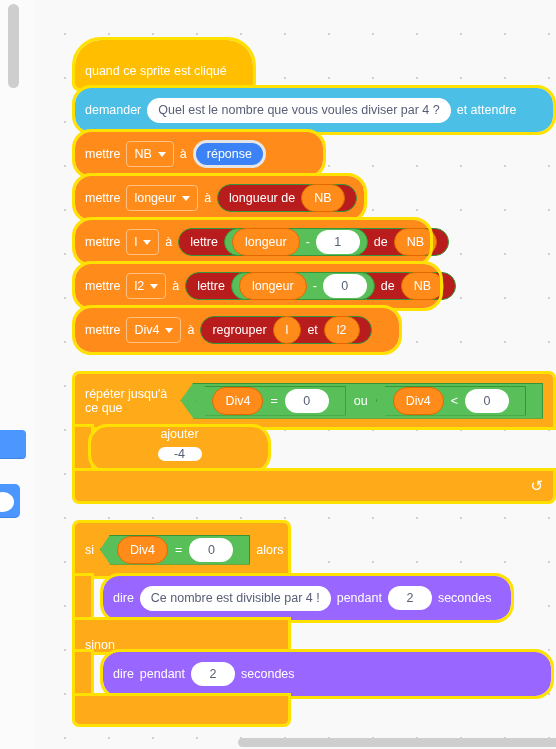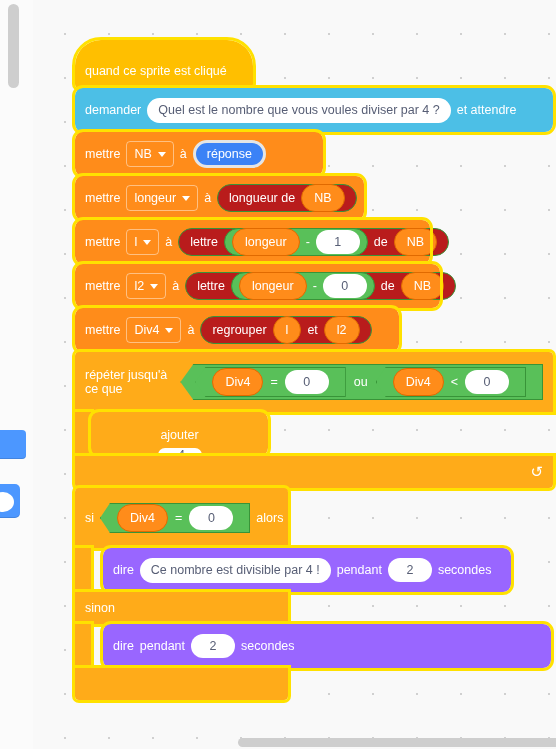--- a/index.html
+++ b/index.html
@@ -42,39 +42,39 @@
 
   
   #script{position:absolute;left:42px;top:40px;}
 
   .row{position:relative;}
 
   
   .block{
     position:relative;color:#fff;font-size:12.5px;
     display:flex;align-items:center;gap:6px;
-    padding:16px 10px;box-sizing:border-box;
+    padding:0 10px;box-sizing:border-box;
     outline:3px solid #ffe100; 
   }
   .b-events{background:#ffbf00;}
   .b-sensing{background:#4cbfe6;}
   .b-data{background:#ff8c1a;}
   .b-control{background:#ffab19;}
   .b-looks{background:#9966ff;margin-left:12px;}
 
   
   .hat{
     width:178px;height:48px;border-radius:0 0 4px 4px;
     align-items:flex-end;padding-bottom:6px;
     border-top-left-radius:26px;border-top-right-radius:26px;
   }
   .hat .lbl{padding-bottom:4px;}
 
   
-  .stack{height:44px;border-radius:8px;}
+  .stack{height:44px;border-radius:16px;}
 
   
   .fld-drop{
     background:rgba(255,255,255,0);border:1px solid rgba(255,255,255,.45);
     border-radius:4px;height:24px;display:flex;align-items:center;
     padding:0 7px;gap:6px;font-size:12.5px;color:#fff;
   }
   .caret{width:0;height:0;border-left:4px solid transparent;
     border-right:4px solid transparent;border-top:5px solid #fff;}
 
@@ -108,21 +108,21 @@
     padding-left:16px;padding-right:16px;
   }
   .bool-outer{
     background:#59c059;border:1px solid #389438;height:34px;
     display:flex;align-items:center;gap:8px;padding:0 6px;
     clip-path:polygon(13px 0,100% 0,100% 50%,100% 100%,13px 100%,0 50%);
     padding-left:14px;padding-right:16px;font-size:12.5px;color:#fff;
   }
 
   
-  .c-head{height:60px;border-radius:4px 4px 0 0;}
+  .c-head{height:53px;border-radius:4px 4px 0 0;margin-top:22px;}
   .c-arm{width:16px;background:#ffab19;}
 
   .loop-arrow{margin-left:auto;font-size:15px;}
 </style>
 </head>
 <body>
 
 <div id="palette-strip">
   <div class="sb" id="sb-vert"></div>
   <div class="pal-blk pal-say">
@@ -271,21 +271,21 @@
       <div class="c-arm" style="outline:3px solid #ffe100;"></div>
       <div class="block b-looks stack" style="width:408px;">
         <span>dire</span>
         <span class="txt-input">Ce nombre est divisible par 4 !</span>
         <span>pendant</span>
         <span class="num-input">2</span>
         <span>secondes</span>
       </div>
     </div>
 
-    <div class="block b-control" style="width:213px;height:18px;">
+    <div class="block b-control" style="width:213px;height:32px;align-items:flex-end;">
       <span>sinon</span>
     </div>
 
     <div class="row" style="display:flex;">
       <div class="c-arm" style="outline:3px solid #ffe100;"></div>
       <div class="block b-looks stack" style="width:448px;">
         <span>dire</span>
         <span>pendant</span>
         <span class="num-input">2</span>
         <span>secondes</span>

